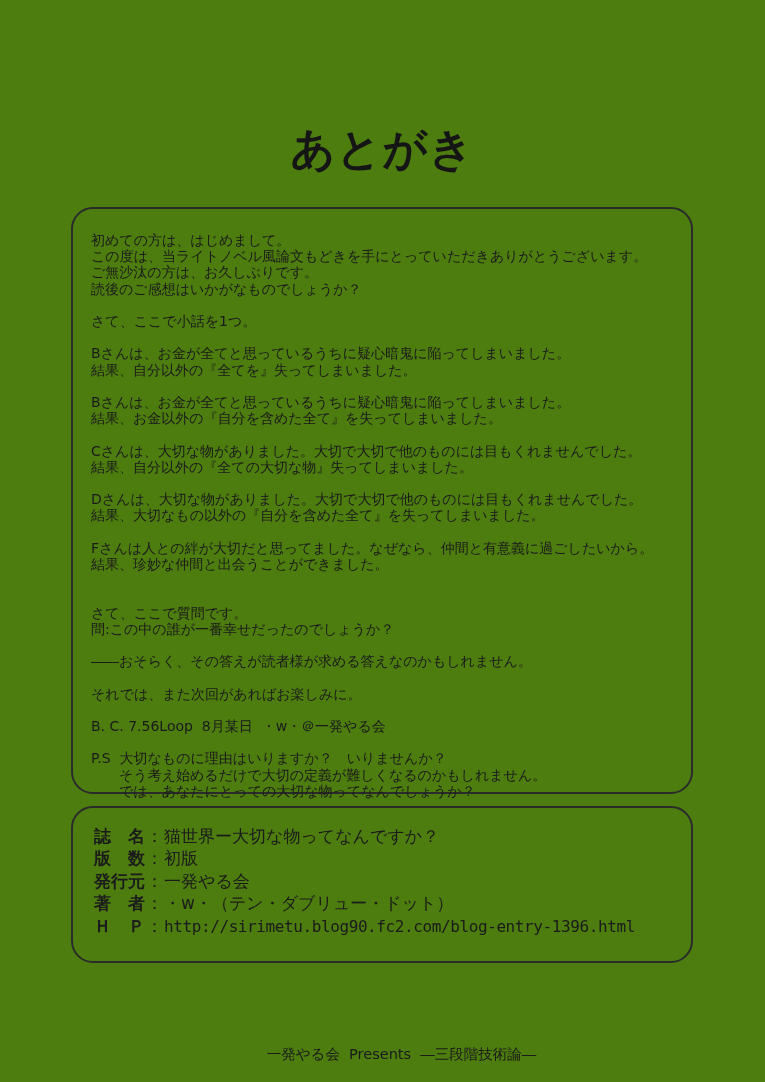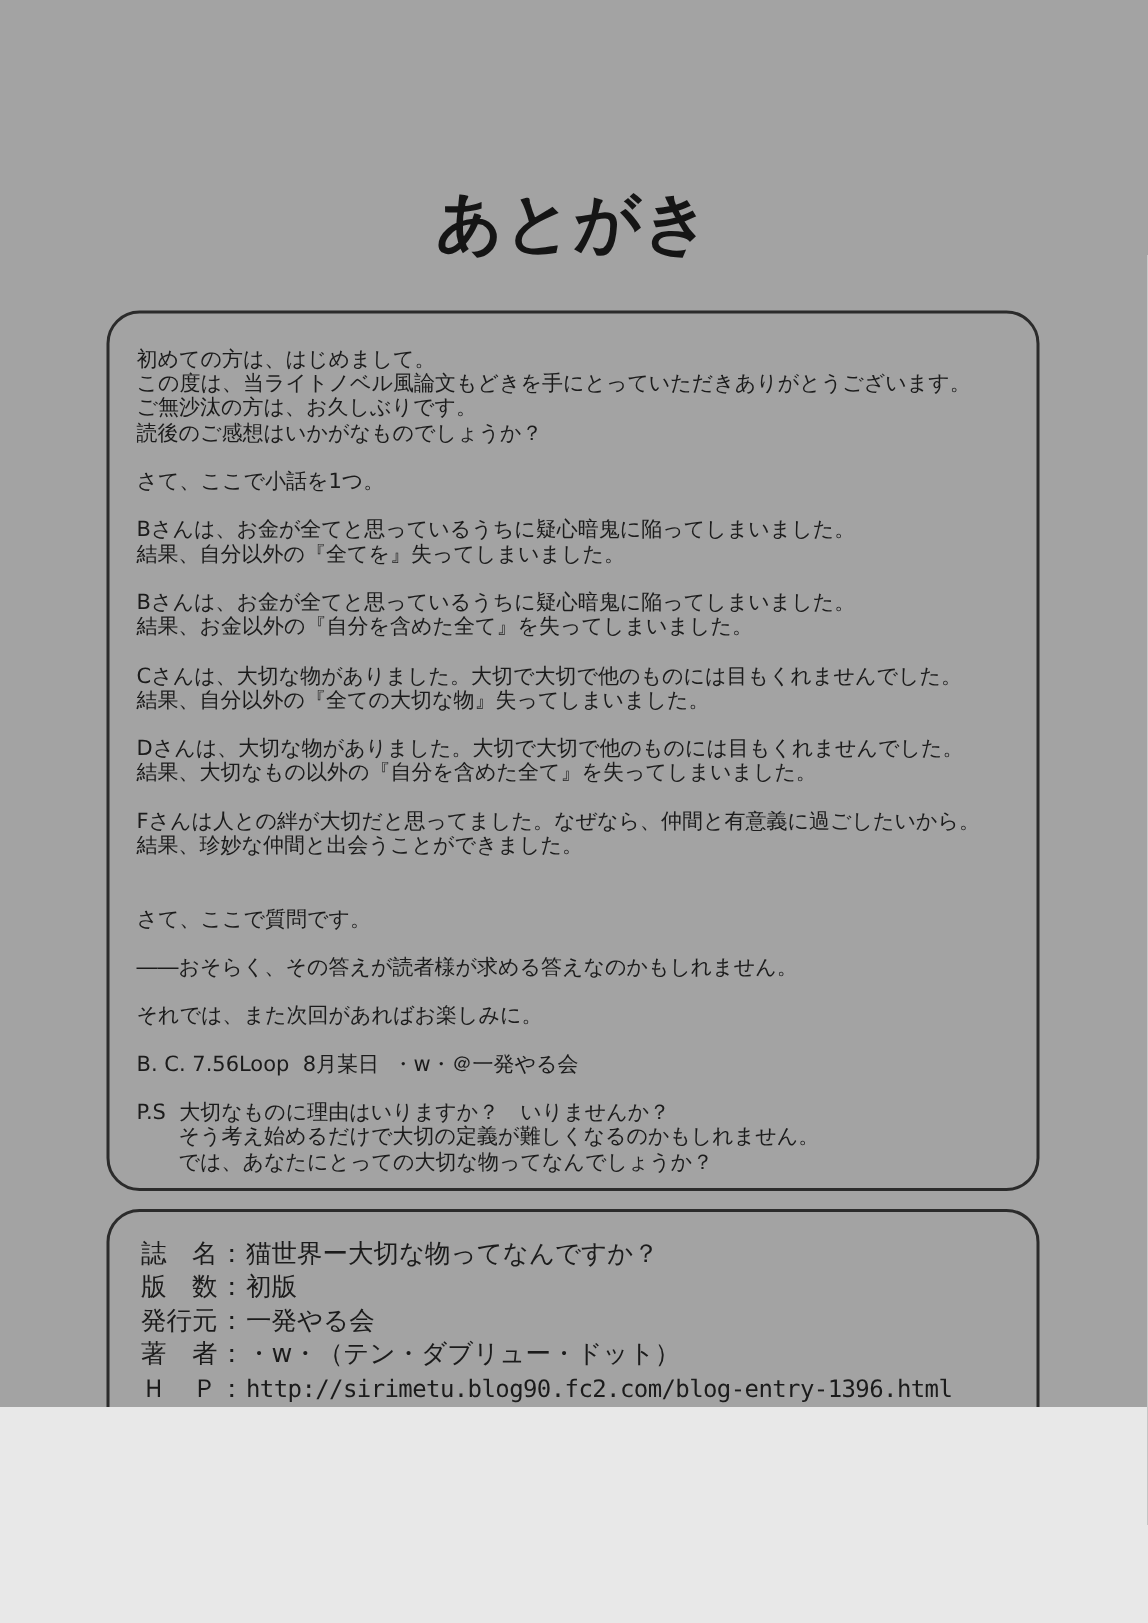--- a/index.html
+++ b/index.html
@@ -3,23 +3,23 @@
 <meta charset="utf-8">
 <style>
   html, body {
     margin: 0;
     padding: 0;
     background: #e8e8e8;
   }
   .page {
     position: relative;
     width: 765px;
-    height: 938px;
+    height: 1082px;
     margin: 0 auto;
-    background: #a3a3a3;
+    background: #4d7c0f;
     color: #1b1b1b;
     font-family: "DejaVu Sans", "Liberation Sans", sans-serif;
     overflow: hidden;
   }
   .page-title {
     position: absolute;
     top: 94px;
     left: 0;
     width: 100%;
     text-align: center;
@@ -68,20 +68,21 @@
     right: 8px;
     font-size: 17px;
     line-height: 22.4px;
   }
   .colophon-row {
     white-space: pre;
   }
   .colophon-label {
     display: inline-block;
     white-space: pre;
+    font-weight: bold;
   }
   .colophon-sep {
     padding: 0 1px;
   }
   .colophon-value.mono {
     font-family: "DejaVu Sans Mono", "Liberation Mono", monospace;
     font-size: 16px;
     letter-spacing: -0.4px;
   }
   .page-footer {
@@ -122,20 +123,21 @@
         <div class="line">結果、自分以外の『全ての大切な物』失ってしまいました。</div>
         <div class="line"></div>
         <div class="line">Dさんは、大切な物がありました。大切で大切で他のものには目もくれませんでした。</div>
         <div class="line">結果、大切なもの以外の『自分を含めた全て』を失ってしまいました。</div>
         <div class="line"></div>
         <div class="line">Fさんは人との絆が大切だと思ってました。なぜなら、仲間と有意義に過ごしたいから。</div>
         <div class="line">結果、珍妙な仲間と出会うことができました。</div>
         <div class="line"></div>
         <div class="line"></div>
         <div class="line">さて、ここで質問です。</div>
+        <div class="line">問:この中の誰が一番幸せだったのでしょうか？</div>
         <div class="line"></div>
         <div class="line">――おそらく、その答えが読者様が求める答えなのかもしれません。</div>
         <div class="line"></div>
         <div class="line">それでは、また次回があればお楽しみに。</div>
         <div class="line"></div>
         <div class="line">B. C. 7.56Loop  8月某日  ・w・＠一発やる会</div>
         <div class="line"></div>
         <div class="line">P.S  大切なものに理由はいりますか？　いりませんか？</div>
         <div class="line">　　そう考え始めるだけで大切の定義が難しくなるのかもしれません。</div>
         <div class="line">　　では、あなたにとっての大切な物ってなんでしょうか？</div>

